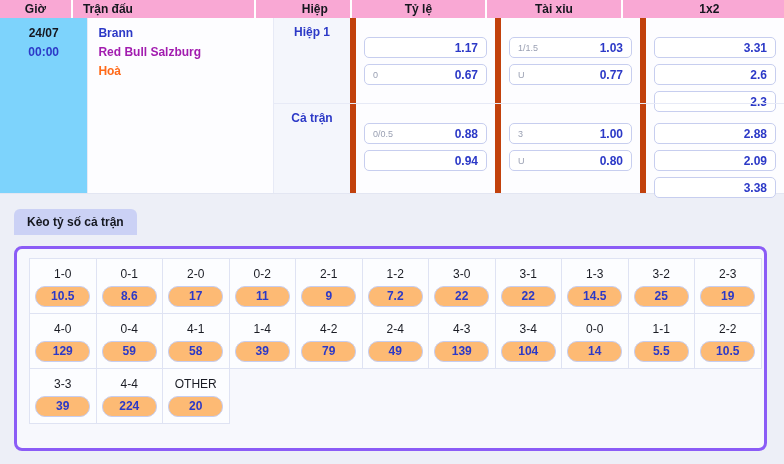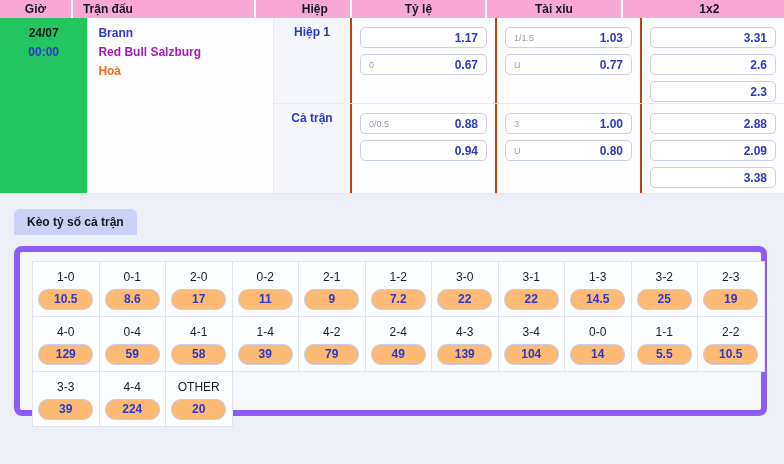--- a/index.html
+++ b/index.html
@@ -21,60 +21,60 @@
   .mt-header .hcell:last-child { border-right:none; }
   .hcell.c-time  { width:78px; }
   .hcell.c-match { width:195px; text-align:left; padding-left:10px; }
   .hcell.c-period{ width:77px;margin-left:24px; }
   .hcell.c-hdp   { width:145px; }
   .hcell.c-ou    { width:145px; }
   .hcell.c-1x2   { width:172px;padding-left:12px; }
 
   .mt-body { display:flex; }
   .col-time {
-    width:98px; background:#22c55e; border-right:1px solid #e7eaf6;
+    width:98px; background:#7dd3fc; border-right:1px solid #e7eaf6;
     text-align:center; padding-top:6px; line-height:19px; font-weight:bold;
   }
   .match-date { color:#15171f; }
   .match-time { color:#2c39c7; }
   .col-match { width:195px; padding:6px 0 0 10px; line-height:19px; font-weight:bold; }
   .team-home { color:#2c39c7; }
   .team-away { color:#a21caf; }
   .draw-tag  { color:#ff6a1a; }
 
   .sections-wrap { flex:1; display:flex; flex-direction:column; border-left:1px solid #e7eaf6;margin-left:8px; }
   .section { display:flex; }
   .section.first  { height:85px; }
   .section.second { height:90px; border-top:1px solid #e7eaf6; }
   .col-period {
     width:76px; background:#f4f6fc; text-align:center; padding-top:7px;
     font-weight:bold; color:#2c39c7;
   }
-  .col-odds { width:145px; border-left:2px solid #c2410c; padding-top:9px; }
+  .col-odds { width:145px; border-left:6px solid #c2410c; padding-top:19px; }
   .col-odds.last { width:144px; }
 
   .odds-box {
     height:21px; margin:0 8px 6px 8px; background:#fff;
     border:1px solid #c7ceef; border-radius:5px;
     display:flex; align-items:center; padding:0 8px;
     cursor:pointer;
   }
   .odds-line { font-size:9px; color:#9aa0b3; }
   .odds-val  { margin-left:auto; font-weight:bold; color:#2c39c7; }
 
   
   .cs-tab {
     display:inline-block; margin:15px 0 0 14px; padding:6px 13px;
     background:#cbd1f5; border-radius:6px 6px 0 0;
     font-weight:bold; color:#15171f; cursor:pointer;
   }
   .cs-panel {
     width:753px; margin:11px 0 0 14px; background:#f7f8fd;
-    border:6px solid #8b5cf6; border-radius:8px;
-    padding:9px 0 0 12px; height:170px;
+    border:3px solid #8b5cf6; border-radius:8px;
+    padding:9px 0 0 12px; height:205px;
   }
   .cs-grid {
     display:grid; grid-template-columns:repeat(11, 66.5px);
     border-top:1px solid #dfe3f3; border-left:1px solid #dfe3f3;
     width:733px;
   }
   .score-cell {
     height:55px; background:#fcfdff;
     border-right:1px solid #dfe3f3; border-bottom:1px solid #dfe3f3;
     text-align:center; padding-top:8px;

